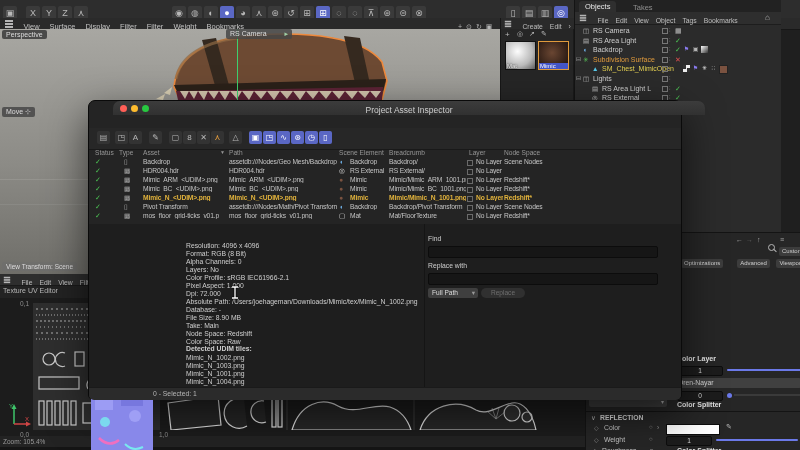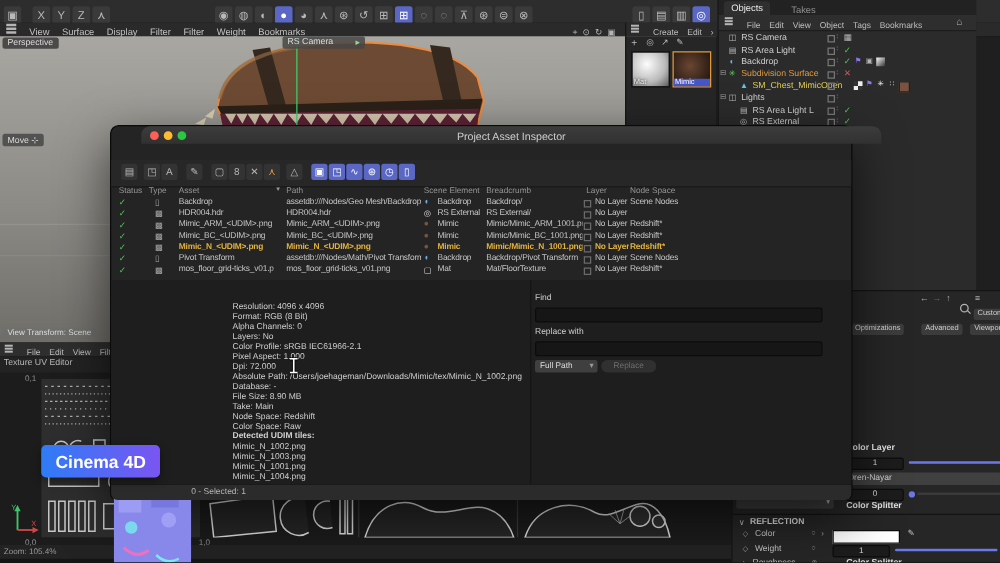--- a/index.html
+++ b/index.html
@@ -524,25 +524,20 @@
         <span style="float:right;margin-right:3px;color:#999;">▾</span>
       </span>
       <span class="abs" style="left:392px;top:64px;width:44px;height:10px;background:#303030;border-radius:5px;font-size:6.6px;line-height:10px;text-align:center;color:#6e6e6e;">Replace</span>
     </div>
 
     <div class="abs" id="win-status">
       <span class="abs" style="left:64px;top:2px;font-size:6.8px;color:#b5b5b5;">0 - Selected: 1</span>
     </div>
   </div>
 
-  <div class="abs" style="left:33px;top:356px;width:95px;height:26px;border-radius:4px;z-index:20;
-              background:linear-gradient(90deg,#2e7cf6,#7a55f2);box-shadow:0 3px 8px rgba(0,0,0,.4);
-              color:#fff;font-weight:bold;font-size:14px;text-align:center;line-height:26px;">
-    <span>Cinema 4D</span>
-  </div>
 
   <svg class="abs" id="cursor" viewBox="0 0 12 15">
     <g stroke="#000" stroke-width="3" opacity=".65">
         <path d="M3,2 H9 M6,2 V13 M3,13 H9"></path>
       </g>
     <g stroke="#fff" stroke-width="1.3">
         <path d="M3,2 H9 M6,2 V13 M3,13 H9"></path>
       </g>
   </svg>
 </div>

